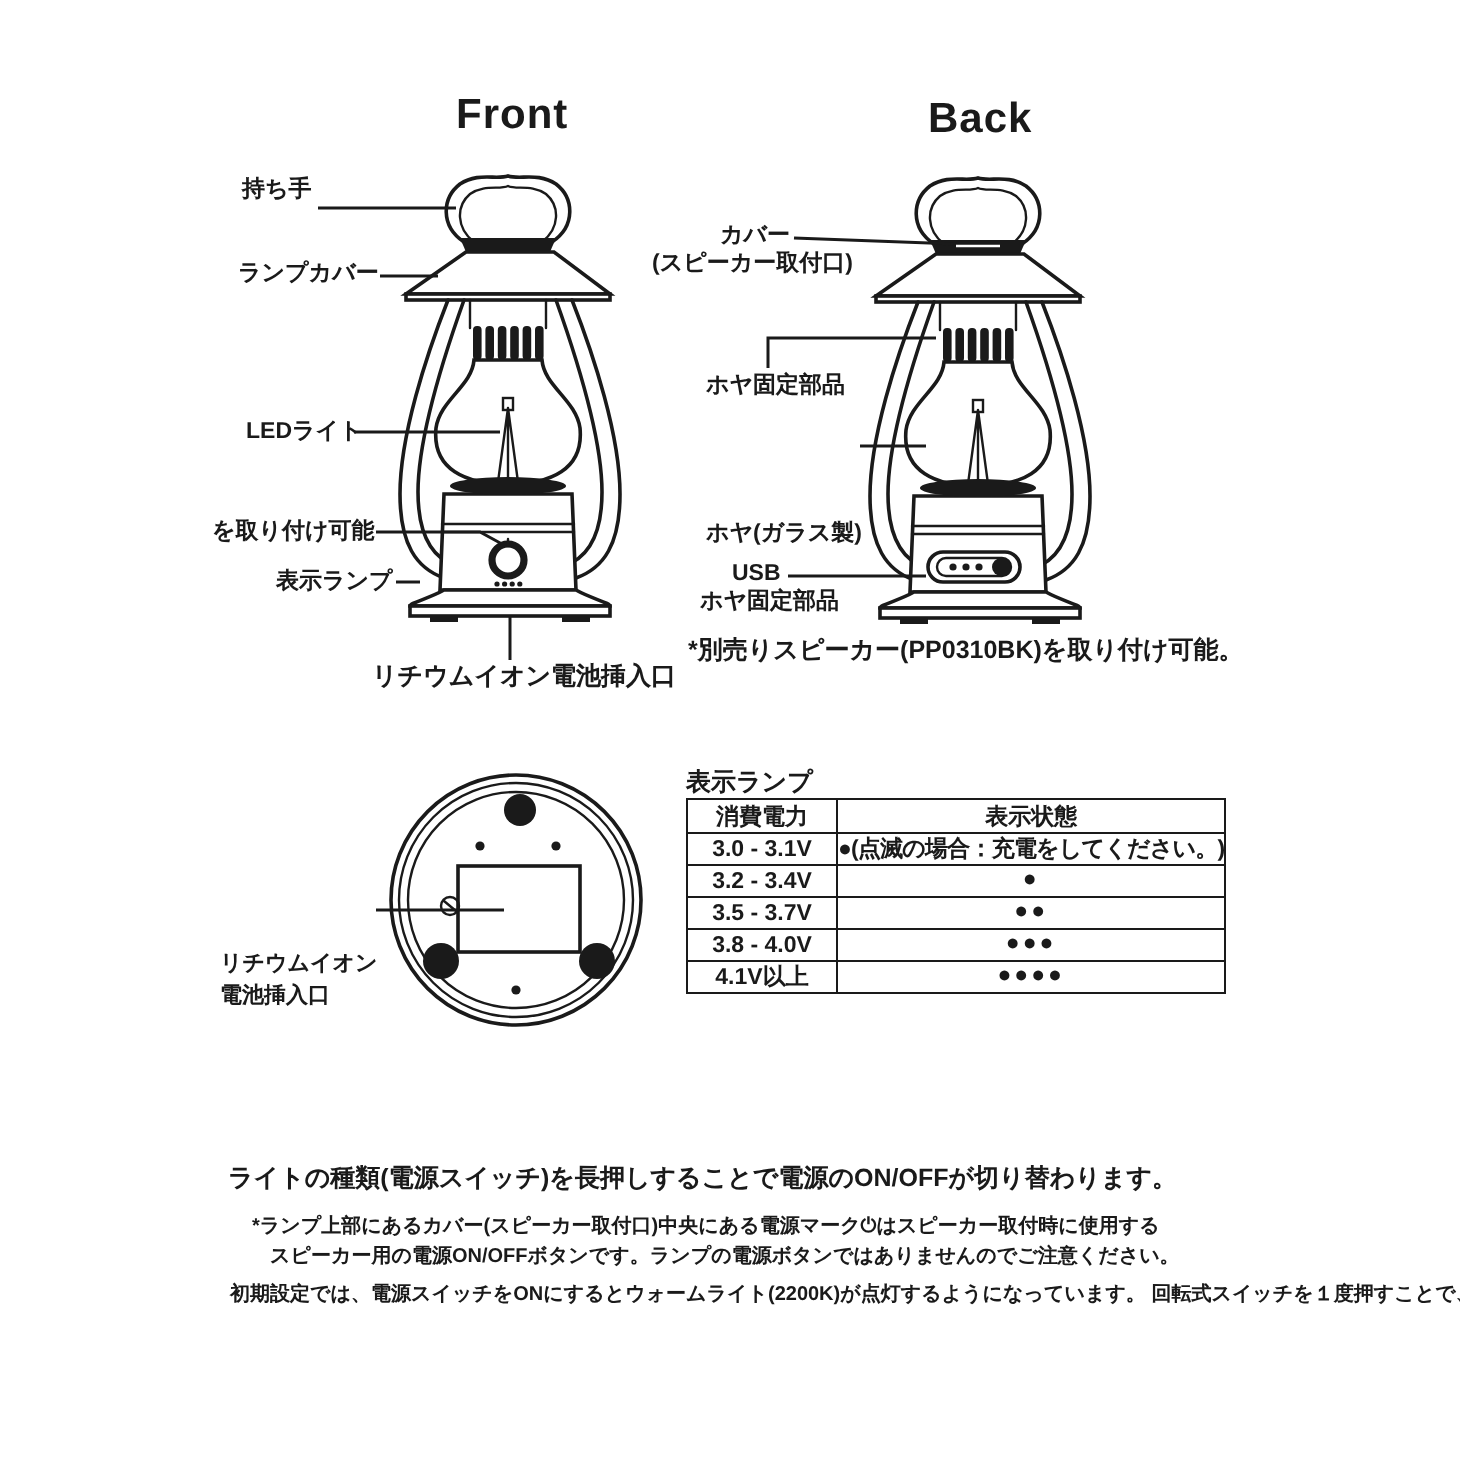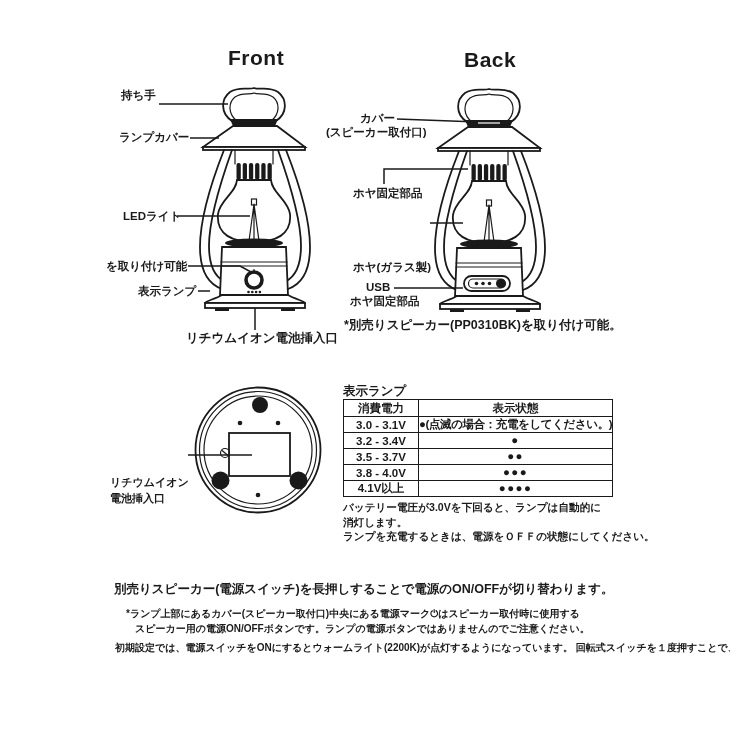--- a/index.html
+++ b/index.html
@@ -220,24 +220,21 @@
     <tr>
       <td class="c-volt">3.8 - 4.0V</td>
       <td class="c-state dots">●●●</td>
     </tr>
     <tr>
       <td class="c-volt">4.1V以上</td>
       <td class="c-state dots">●●●●</td>
     </tr>
   </tbody>
     </table>
-  <div class="note pre" style="left:343px; top:500px;">バッテリー電圧が3.0Vを下回ると、ランプは自動的に
-消灯します。
-ランプを充電するときは、電源をＯＦＦの状態にしてください。</div>
-
-  <div class="body-text" style="left:114px; top:582px; font-size:12.5px;">別売りスピーカー(電源スイッチ)を長押しすることで電源のON/OFFが切り替わります。</div>
+
+  <div class="body-text" style="left:114px; top:582px; font-size:12.5px;">ライトの種類(電源スイッチ)を長押しすることで電源のON/OFFが切り替わります。</div>
   <div class="body-text" style="left:126px; top:606px;">*ランプ上部にあるカバー(スピーカー取付口)中央にある電源マーク⏻はスピーカー取付時に使用する</div>
   <div class="body-text" style="left:135px; top:621px;">スピーカー用の電源ON/OFFボタンです。ランプの電源ボタンではありませんのでご注意ください。</div>
   <div class="body-text pre" style="left:115px; top:640px;">初期設定では、電源スイッチをONにするとウォームライト(2200K)が点灯するようになっています。
 回転式スイッチを１度押すことで、ウォームライトモード(ライトの種類)とカラーアジャストモード(明るさ調節)を
 切り替えることができ、スイッチを回転することで調節できます。</div>
 
 </div>
 
 </body></html>

